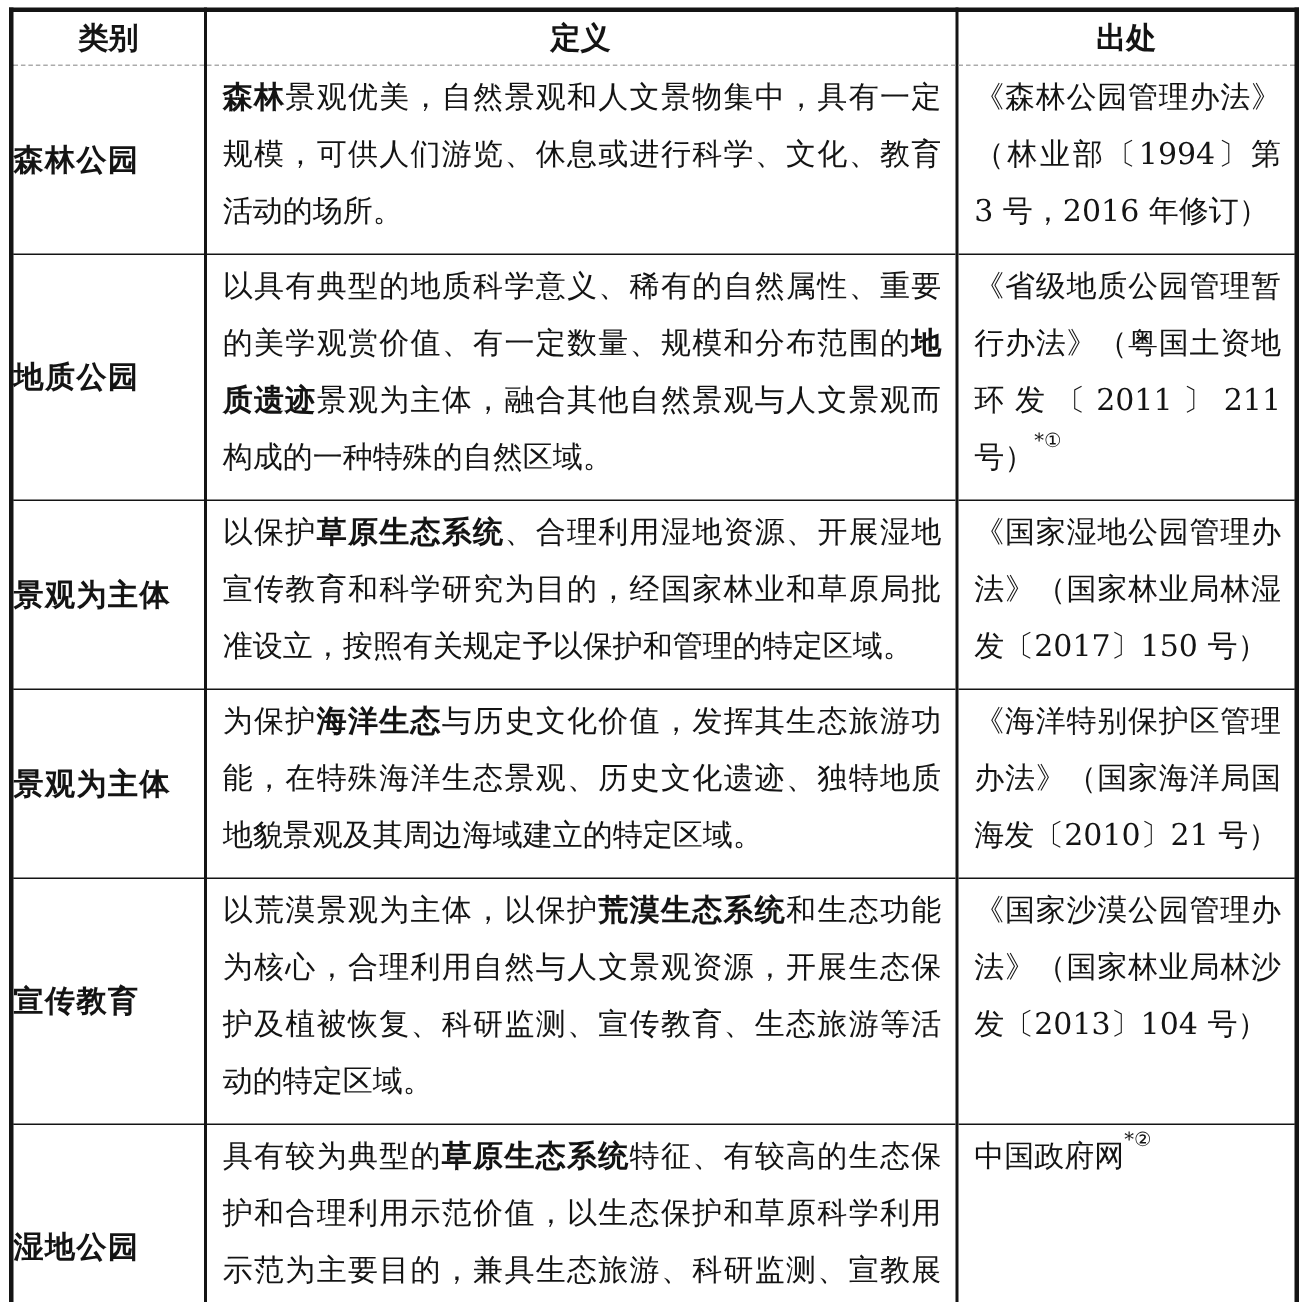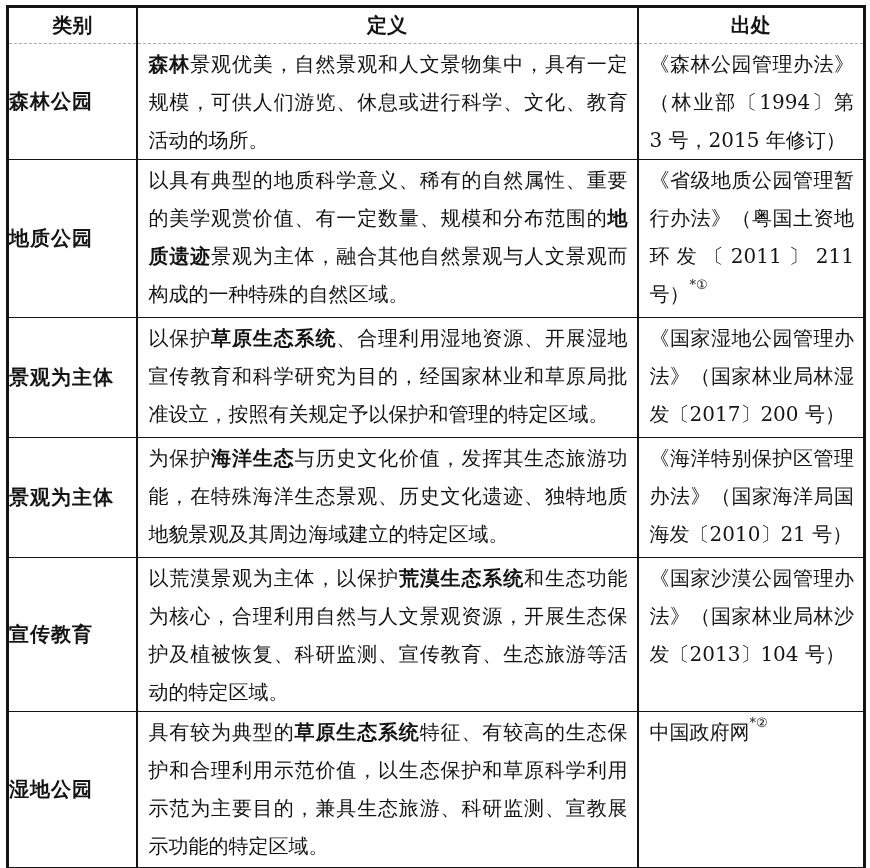--- a/index.html
+++ b/index.html
@@ -55,21 +55,21 @@
   tbody tr:nth-child(6){height:157px;}
   tbody tr:first-child td{border-top:0;}
   td.cat{
     text-align:left;
     vertical-align:middle;
     font-weight:bold;
     letter-spacing:1px;
   }
   td.def,td.src{
     vertical-align:top;
-    padding:1px 9px 0 11px;
+    padding:1px 9px 10px 11px;
     line-height:38px;
     text-align:justify;
     text-justify:inter-character;
   }
   td.def b,td.src b{font-weight:bold;}
   .fnsup{
     font-size:13px;
     line-height:1;
     vertical-align:top;
     position:relative;
@@ -90,33 +90,33 @@
       <tr>
         <th>类别</th>
         <th>定义</th>
         <th>出处</th>
       </tr>
     </thead>
     <tbody id="table-body">
   <tr>
     <td class="cat">森林公园</td>
     <td class="def"><b>森林</b>景观优美，自然景观和人文景物集中，具有一定规模，可供人们游览、休息或进行科学、文化、教育活动的场所。</td>
-    <td class="src">《森林公园管理办法》（林业部〔1994〕第 3 号，2015 年修订）</td>
+    <td class="src">《森林公园管理办法》（林业部〔1994〕第 3 号，2016 年修订）</td>
   </tr>
 
   <tr>
     <td class="cat">地质公园</td>
     <td class="def">以具有典型的地质科学意义、稀有的自然属性、重要的美学观赏价值、有一定数量、规模和分布范围的<b>地质遗迹</b>景观为主体，融合其他自然景观与人文景观而构成的一种特殊的自然区域。</td>
     <td class="src">《省级地质公园管理暂行办法》（粤国土资地环发〔2011〕211 号）<span class="fnsup">*①</span></td>
   </tr>
 
   <tr>
     <td class="cat">景观为主体</td>
     <td class="def">以保护<b>草原生态系统</b>、合理利用湿地资源、开展湿地宣传教育和科学研究为目的，经国家林业和草原局批准设立，按照有关规定予以保护和管理的特定区域。</td>
-    <td class="src">《国家湿地公园管理办法》（国家林业局林湿发〔2017〕200 号）</td>
+    <td class="src">《国家湿地公园管理办法》（国家林业局林湿发〔2017〕150 号）</td>
   </tr>
 
   <tr>
     <td class="cat">景观为主体</td>
     <td class="def">为保护<b>海洋生态</b>与历史文化价值，发挥其生态旅游功能，在特殊海洋生态景观、历史文化遗迹、独特地质地貌景观及其周边海域建立的特定区域。</td>
     <td class="src">《海洋特别保护区管理办法》（国家海洋局国海发〔2010〕21 号）</td>
   </tr>
 
   <tr>
     <td class="cat">宣传教育</td>

